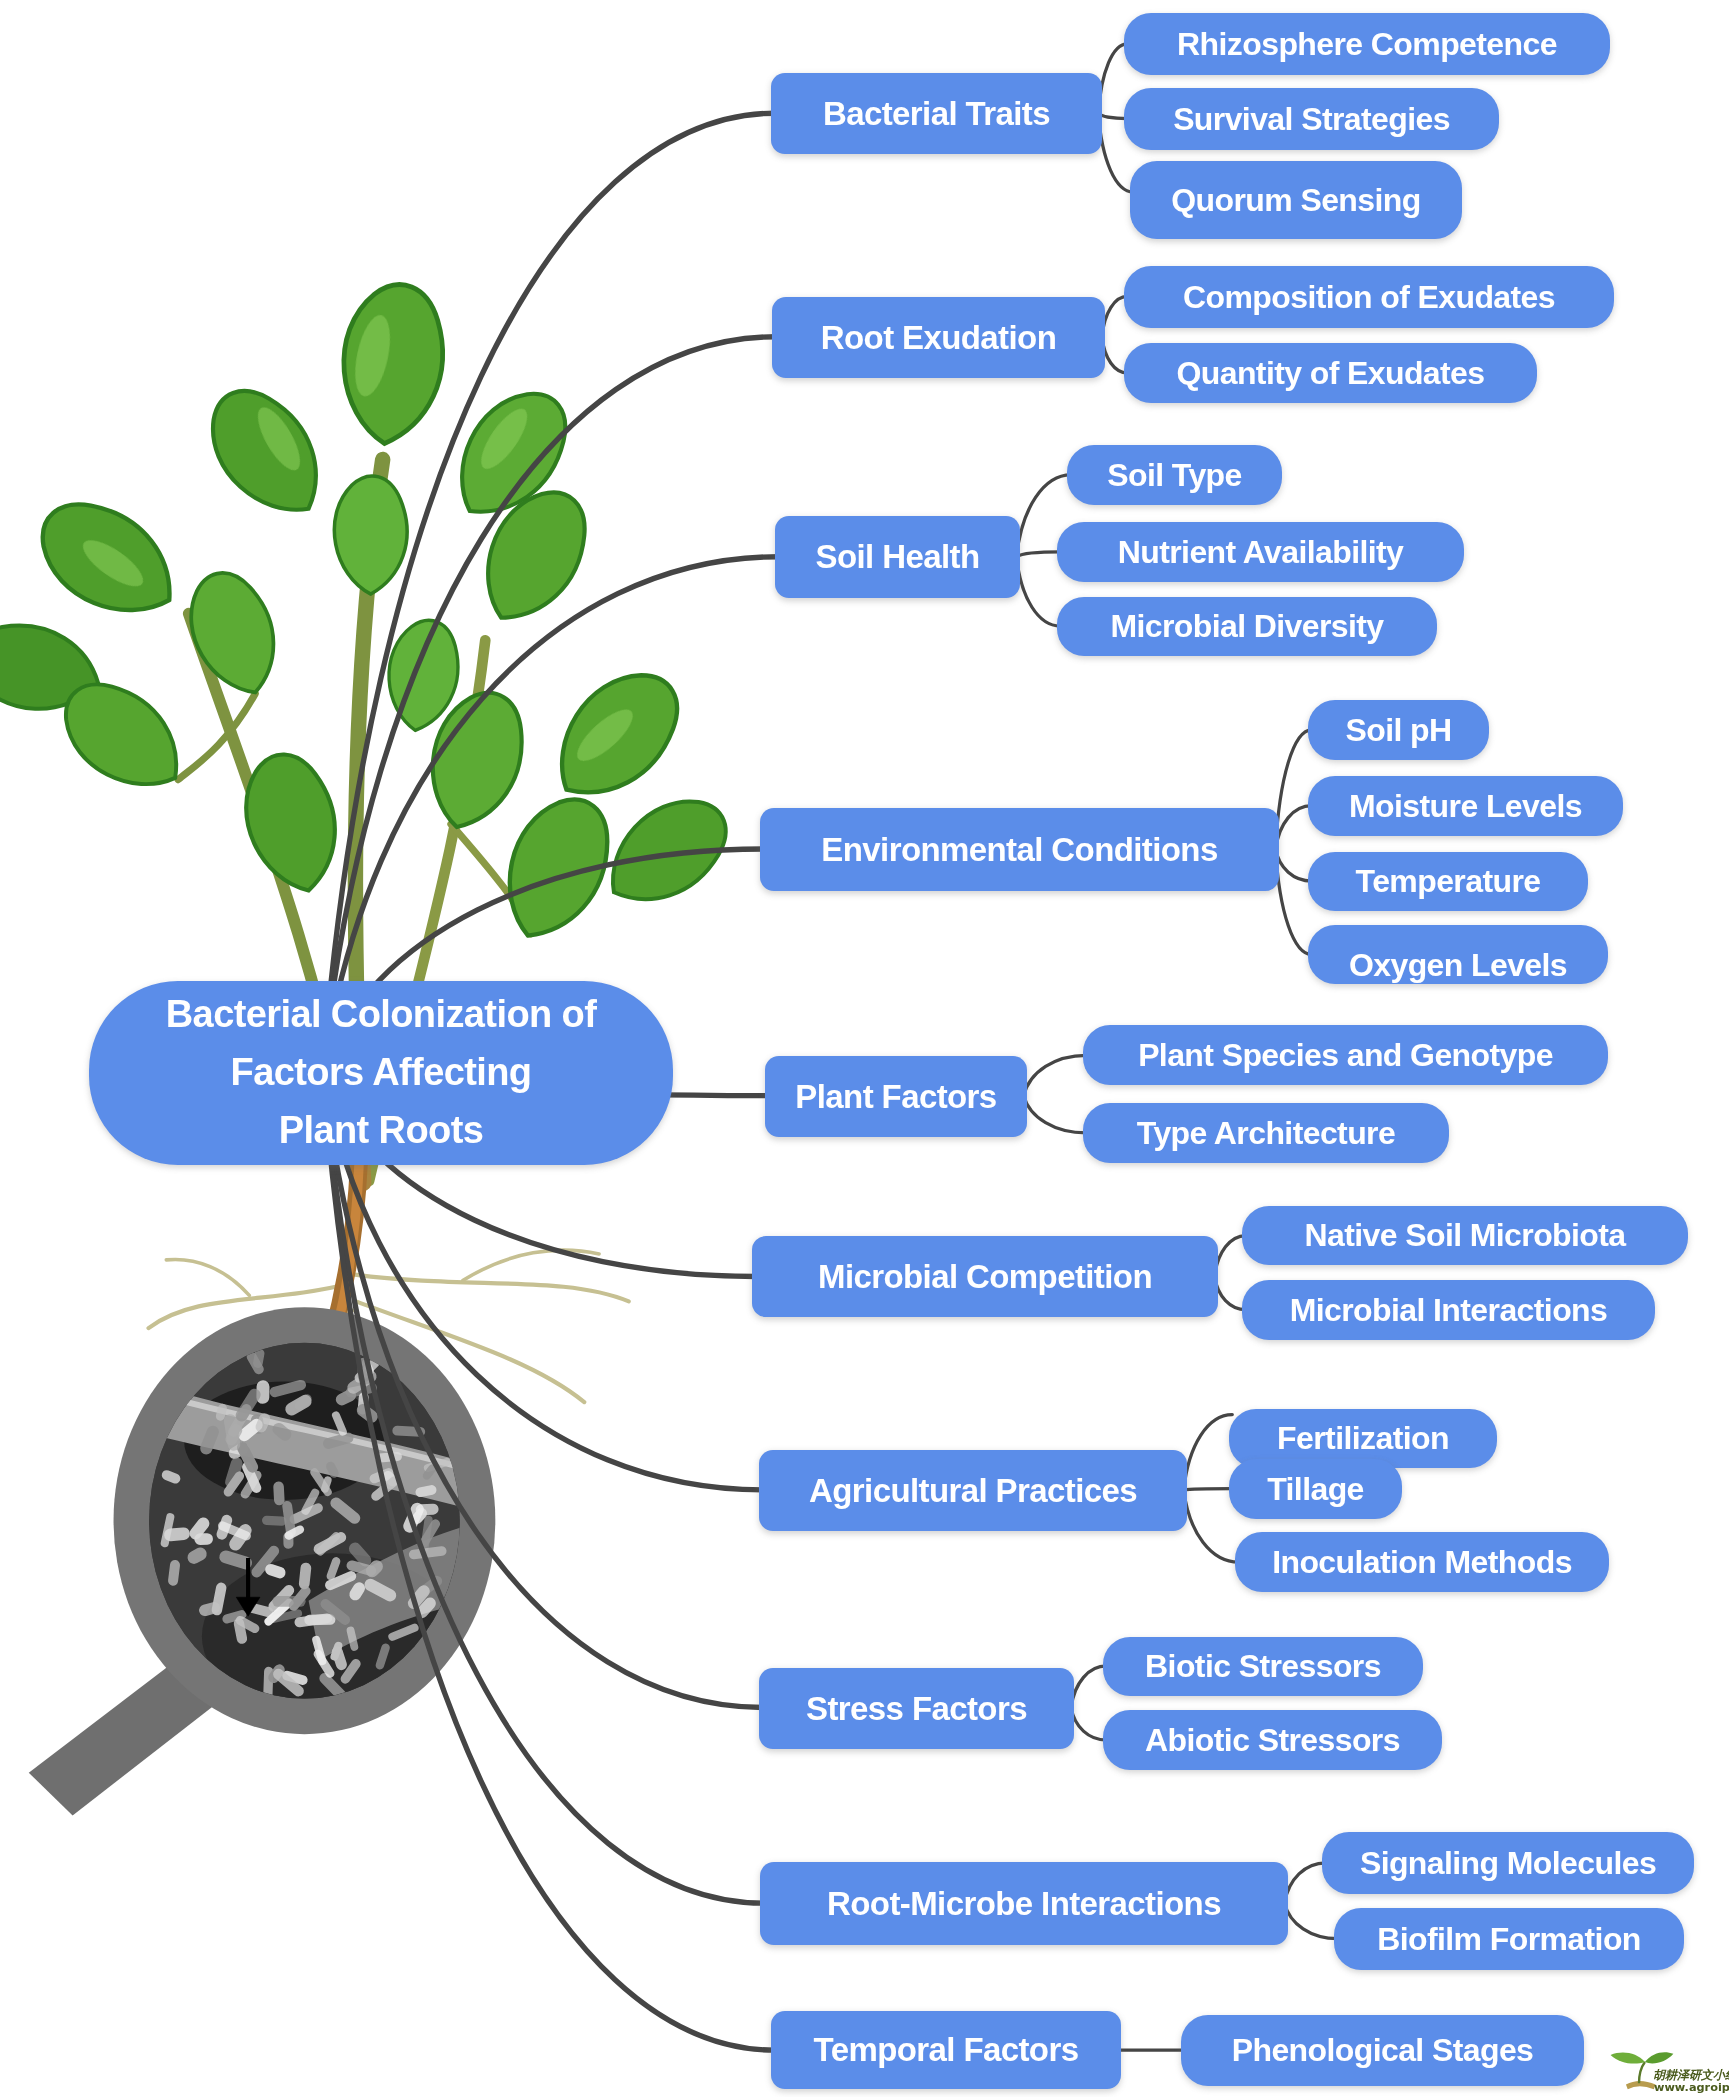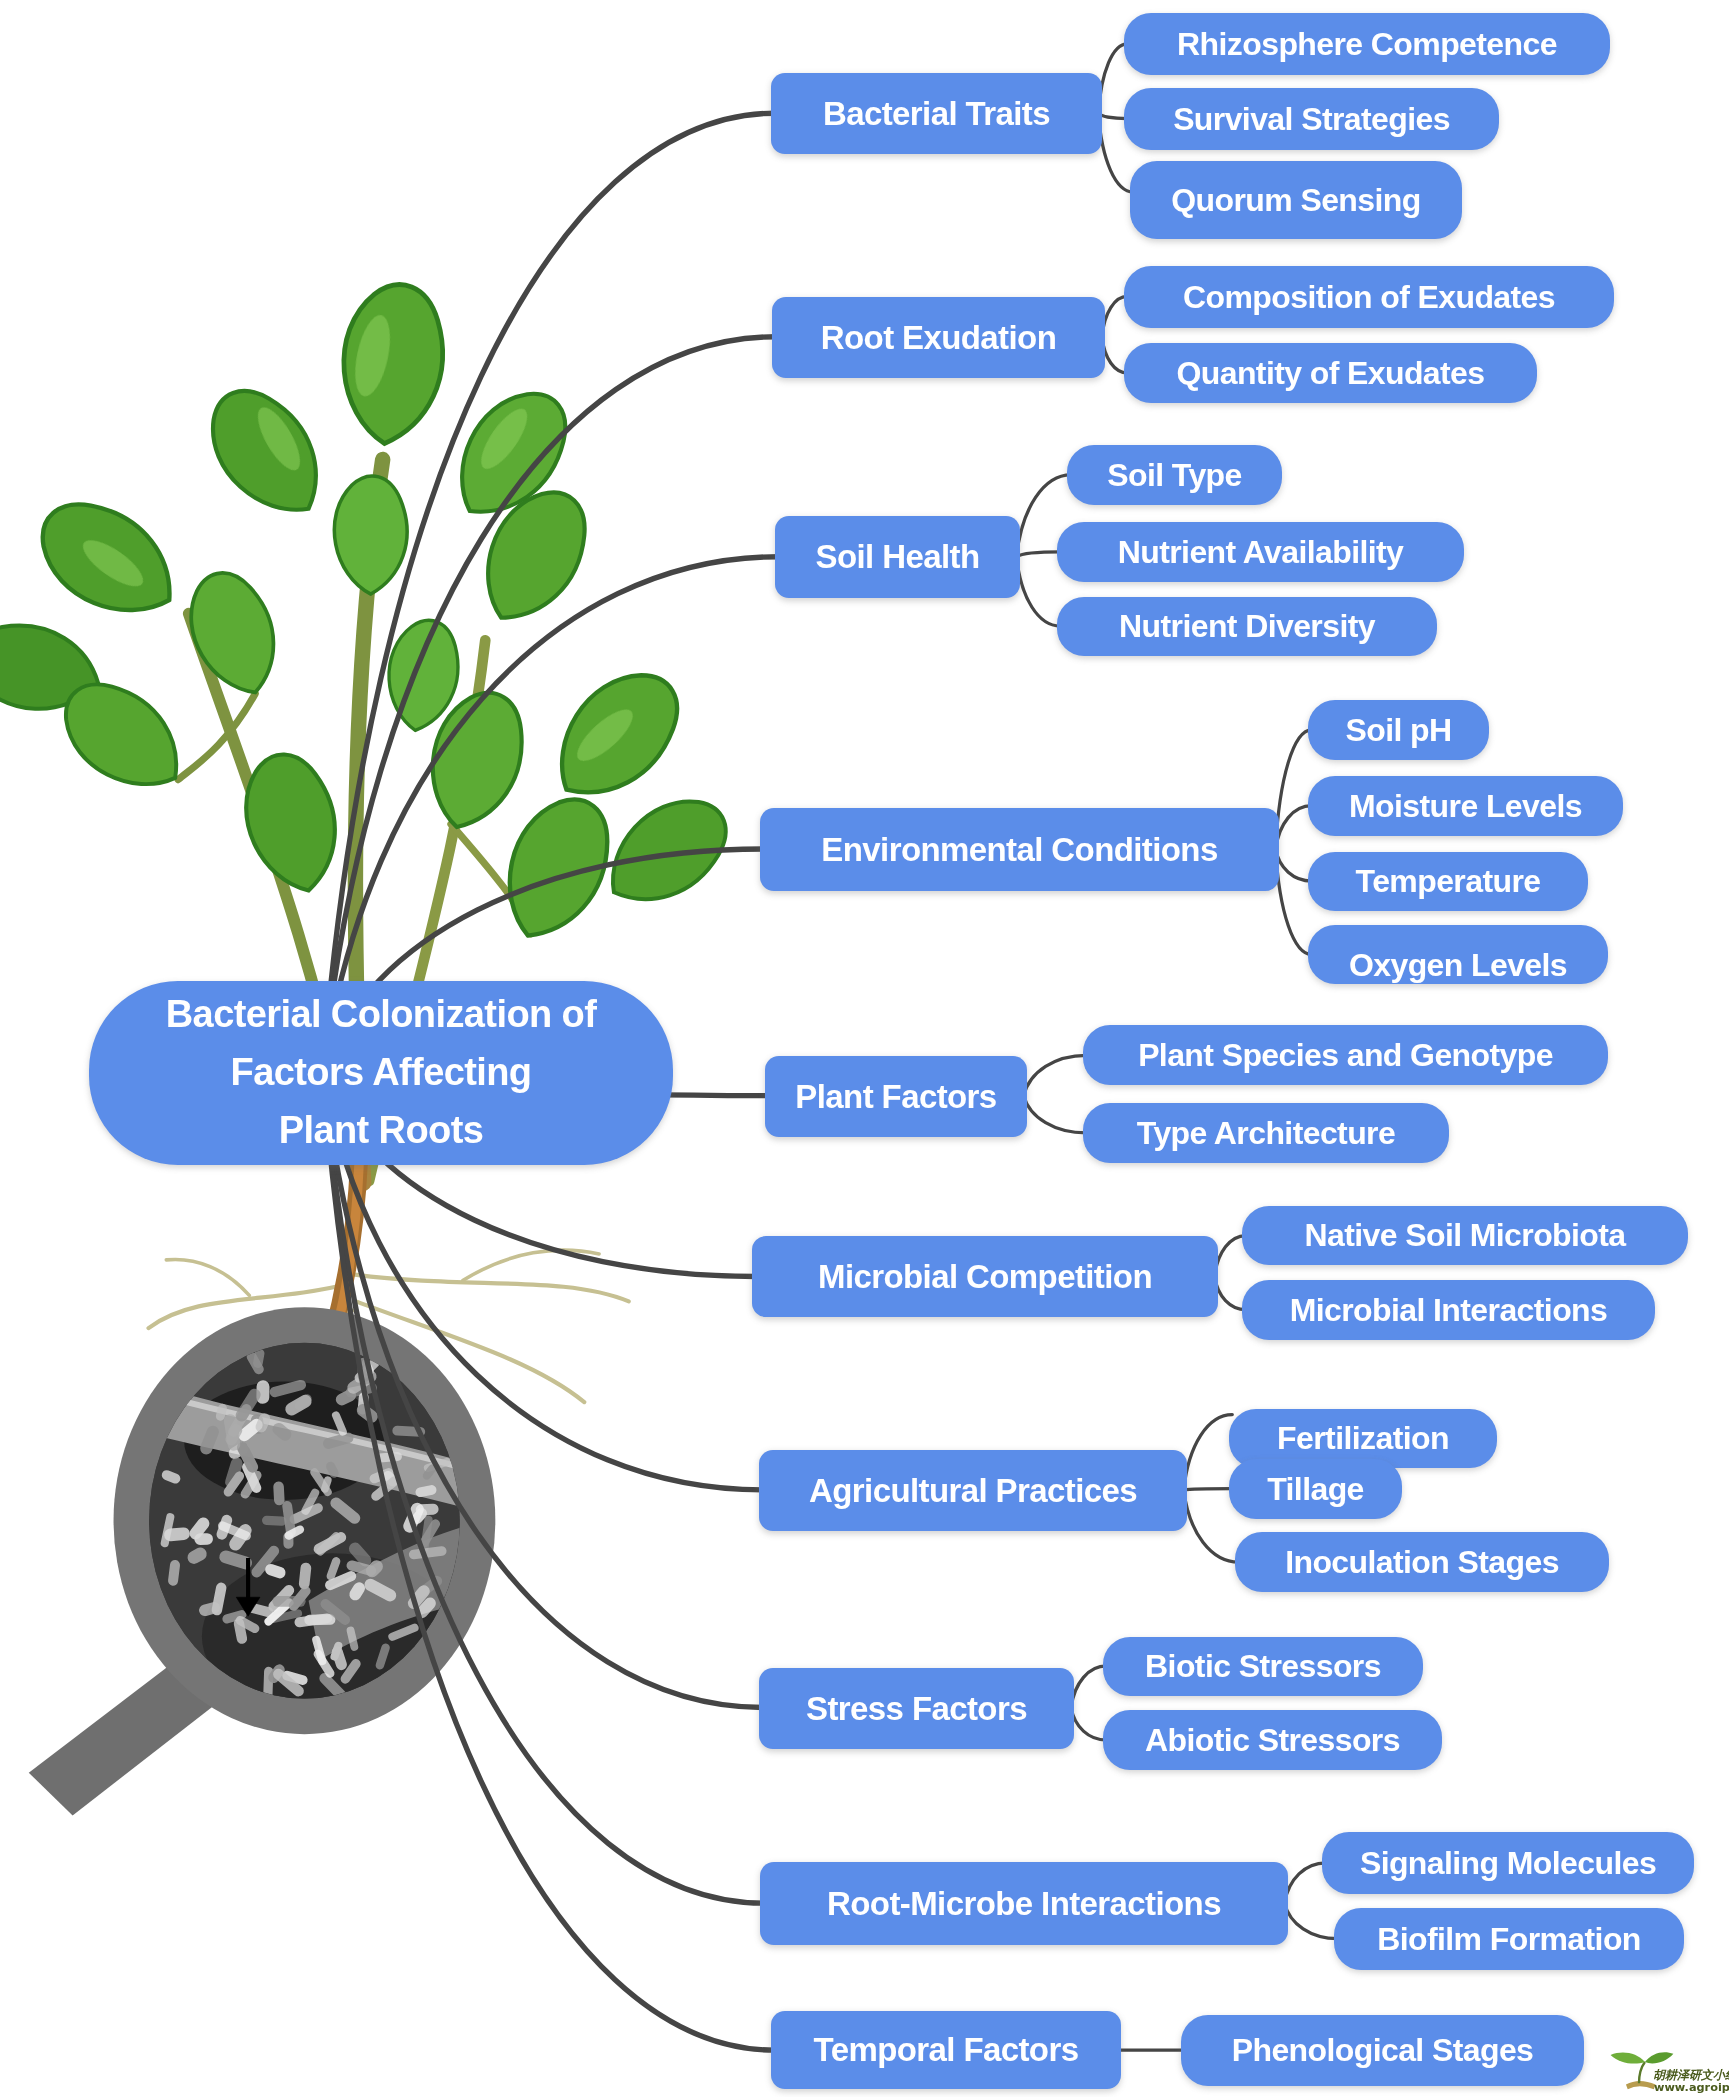--- a/index.html
+++ b/index.html
@@ -350,21 +350,21 @@
     <span>Quantity of Exudates</span>
   </div>
 
 <div class="node child" style="left:1067px;top:445px;width:215px;height:60px;">
     <span>Soil Type</span>
   </div>
 <div class="node child" style="left:1057px;top:522px;width:407px;height:60px;">
     <span>Nutrient Availability</span>
   </div>
 <div class="node child" style="left:1057px;top:597px;width:380px;height:59px;">
-    <span>Nutrient Diversity</span>
+    <span>Microbial Diversity</span>
   </div>
 
 <div class="node child" style="left:1308px;top:700px;width:181px;height:60px;">
     <span>Soil pH</span>
   </div>
 <div class="node child" style="left:1308px;top:776px;width:315px;height:60px;">
     <span>Moisture Levels</span>
   </div>
 <div class="node child" style="left:1308px;top:852px;width:280px;height:59px;">
     <span>Temperature</span>
@@ -387,21 +387,21 @@
     <span>Microbial Interactions</span>
   </div>
 
 <div class="node child" style="left:1229px;top:1385px;width:268px;height:59px;margin-top:24px;">
     <span>Fertilization</span>
   </div>
 <div class="node child" style="left:1229px;top:1459px;width:173px;height:60px;">
     <span>Tillage</span>
   </div>
 <div class="node child" style="left:1235px;top:1532px;width:374px;height:60px;">
-    <span>Inoculation Stages</span>
+    <span>Inoculation Methods</span>
   </div>
 
 <div class="node child" style="left:1103px;top:1637px;width:320px;height:59px;">
     <span>Biotic Stressors</span>
   </div>
 <div class="node child" style="left:1103px;top:1710px;width:339px;height:60px;">
     <span>Abiotic Stressors</span>
   </div>
 
 <div class="node child" style="left:1322px;top:1832px;width:372px;height:62px;">

